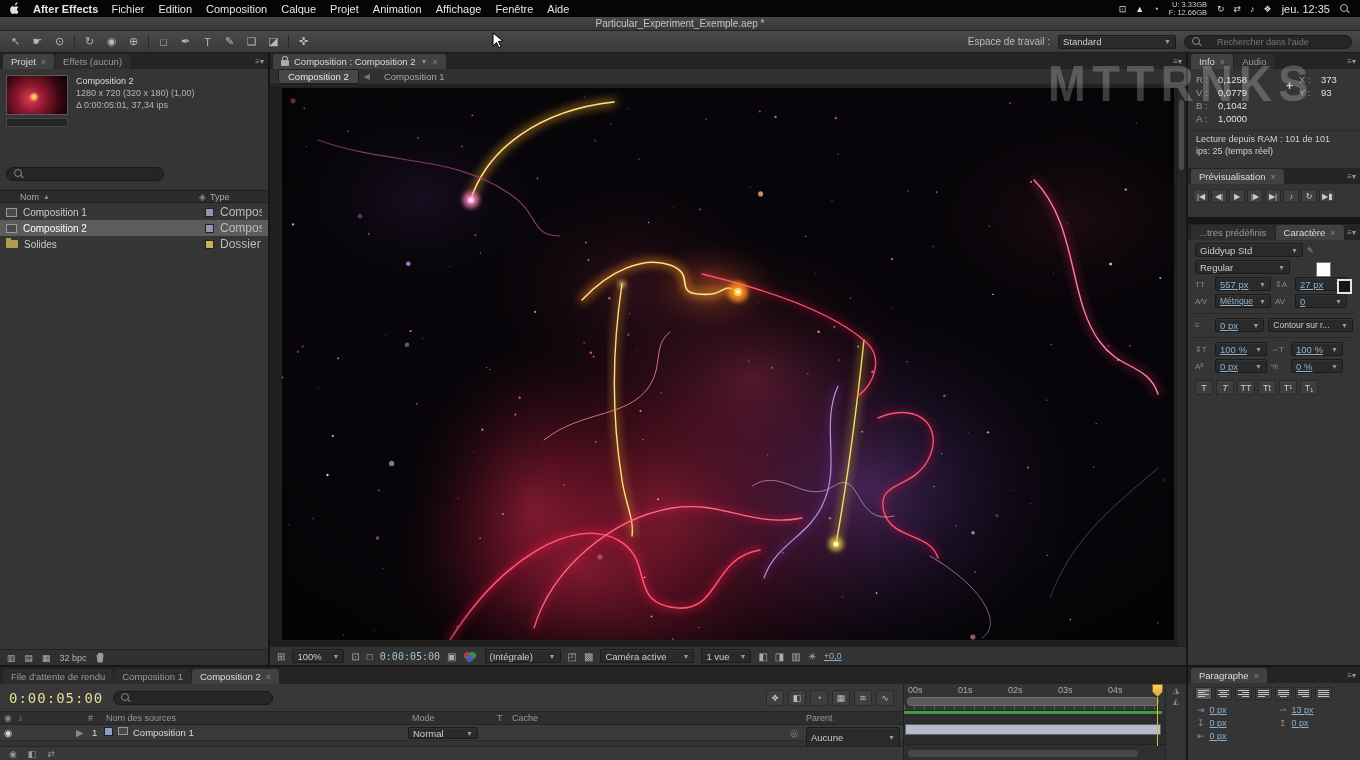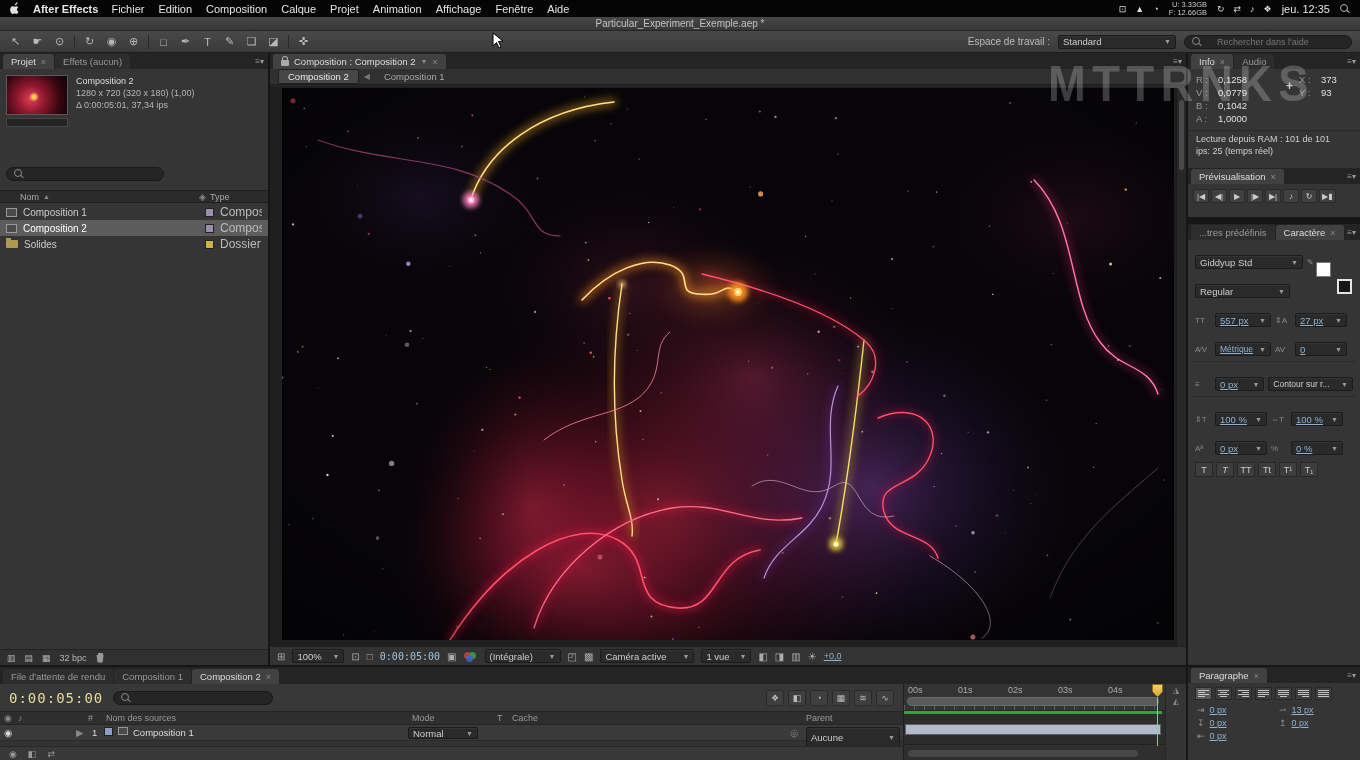--- a/index.html
+++ b/index.html
@@ -102,21 +102,21 @@
   .ipos-wrap { width:66px; display:flex; gap:6px; }
   .cross { color:#ccc; font-weight:bold; font-size:12px; margin-top:6px; }
   .ramline { padding:1px 8px 0; font-size:9px; color:#cfcfcf; line-height:11px; }
   .ram-sep { border-top:1px solid #2a2a2a; margin:3px 0 2px; }
 
   .prevp { left:1188px; top:168px; width:172px; height:49px; }
   #transport { display:flex; gap:2px; padding:5px 5px; }
   .tbtn { min-width:16px; height:14px; background:#404040; border:1px solid #292929; border-radius:2px; color:#ccc; font-size:8px; display:flex; align-items:center; justify-content:center; padding:0 2px; }
 
   .charp { left:1188px; top:224px; width:172px; height:441px; }
-  .crow { display:flex; align-items:center; gap:4px; padding:3px 7px 0; font-size:9.5px; position:relative;margin-top:12px; }
+  .crow { display:flex; align-items:center; gap:4px; padding:3px 7px 0; font-size:9.5px; position:relative; }
   .cicon { color:#8a8a8a; font-size:8px; min-width:16px; }
   .csep { border-top:1px solid #2a2a2a; margin:5px 4px 1px; }
   .swatches { position:absolute; right:8px; top:38px; width:36px; height:32px; z-index:2; }
   .sw-stroke { position:absolute; right:0; bottom:0; width:15px; height:15px; background:#161616; border:2px solid #e4e4e4; }
   .sw-fill { position:absolute; left:0; top:0; width:15px; height:15px; background:#fff; border:1px solid #777; z-index:1; }
   .fauxrow { display:flex; gap:3px; padding:7px 7px 0; }
   .fbtn { width:18px; height:15px; background:#3d3d3d; border:1px solid #282828; color:#ccc; font-size:9px; display:flex; align-items:center; justify-content:center; }
   .fbtn.ital { font-style:italic; }
 
   .para { left:1188px; top:667px; width:172px; height:93px; }

